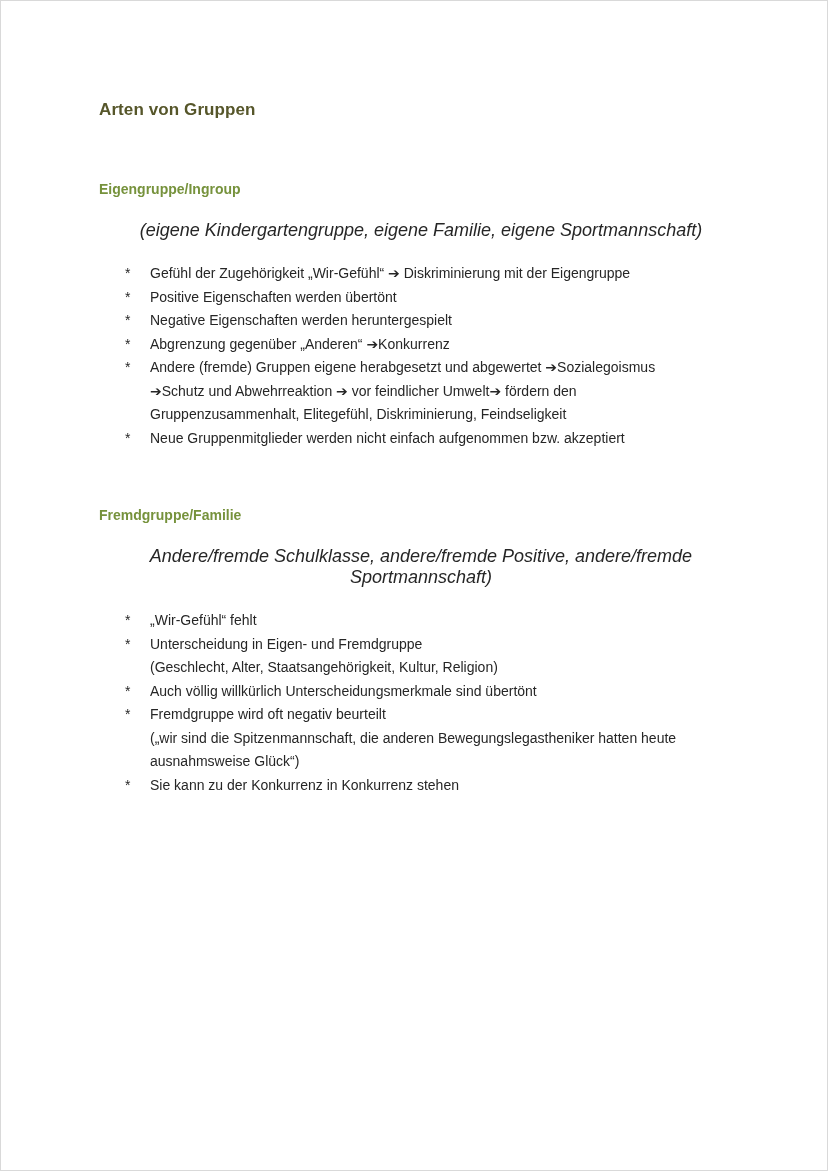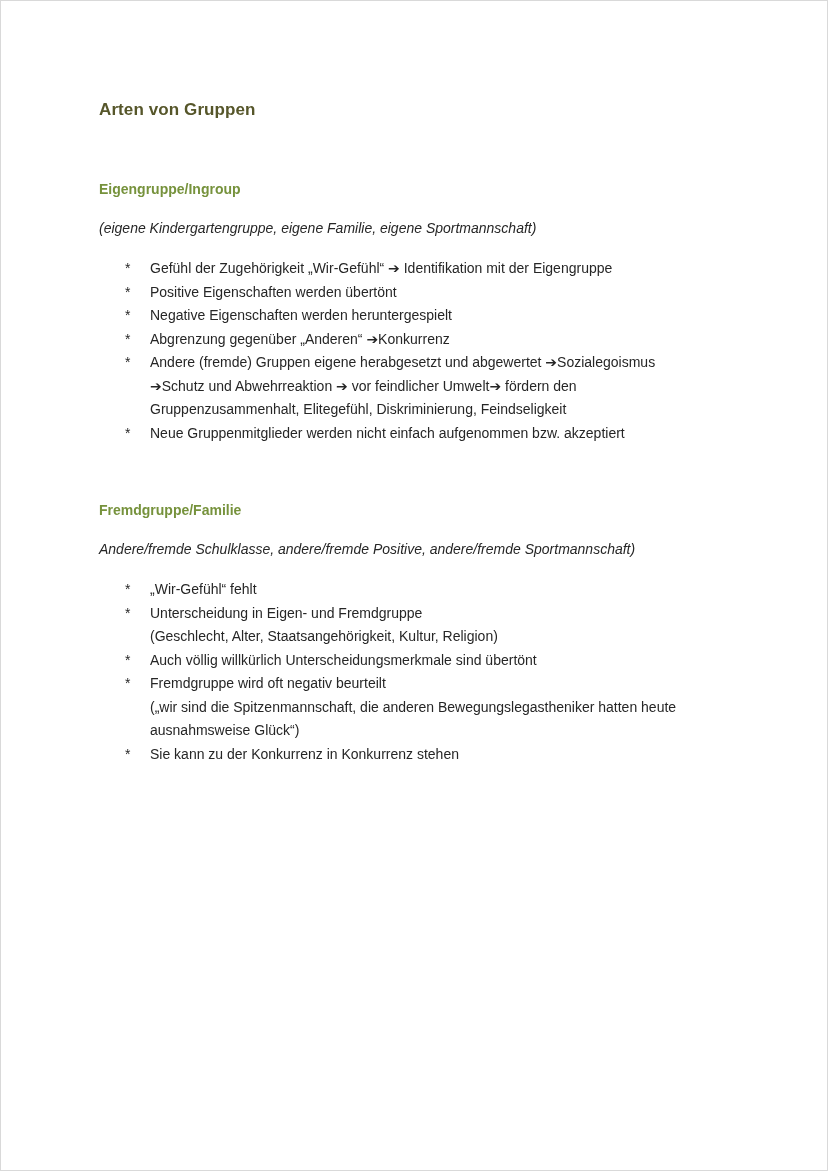--- a/index.html
+++ b/index.html
@@ -31,23 +31,24 @@
   .section { margin-top: 16px; }
   .section-heading {
     font-size: 14px;
     font-weight: bold;
     color: var(--color-heading);
   }
   .section-1 .section-heading { margin-top: 61px; }
   .section-2 .section-heading { margin-top: 57px; }
   .section-subtitle {
     font-style: italic;
-    font-size: 14px;
+    font-size: 18px;
     margin-top: 23px;
     color: var(--color-body);
+    text-align: center;
   }
   ul.item-list {
     list-style: none;
     margin-top: 21px;
     padding-left: 26px;
     max-width: 600px;
   }
   ul.item-list li {
     display: flex;
     align-items: flex-start;
@@ -71,21 +72,21 @@
 <div class="page">
 
   <h1 class="doc-title">Arten von Gruppen</h1>
 
   <section class="section section-1">
     <h2 class="section-heading">Eigengruppe/Ingroup</h2>
     <p class="section-subtitle">(eigene Kindergartengruppe, eigene Familie, eigene Sportmannschaft)</p>
     <ul class="item-list">
       <li>
         <span class="bullet">*</span>
-        <span class="item-text">Gefühl der Zugehörigkeit „Wir-Gefühl“ ➔ Identifikation mit der Eigengruppe</span>
+        <span class="item-text">Gefühl der Zugehörigkeit „Wir-Gefühl“ ➔ Diskriminierung mit der Eigengruppe</span>
       </li>
       <li>
         <span class="bullet">*</span>
         <span class="item-text">Positive Eigenschaften werden übertönt</span>
       </li>
       <li>
         <span class="bullet">*</span>
         <span class="item-text">Negative Eigenschaften werden heruntergespielt</span>
       </li>
       <li>

